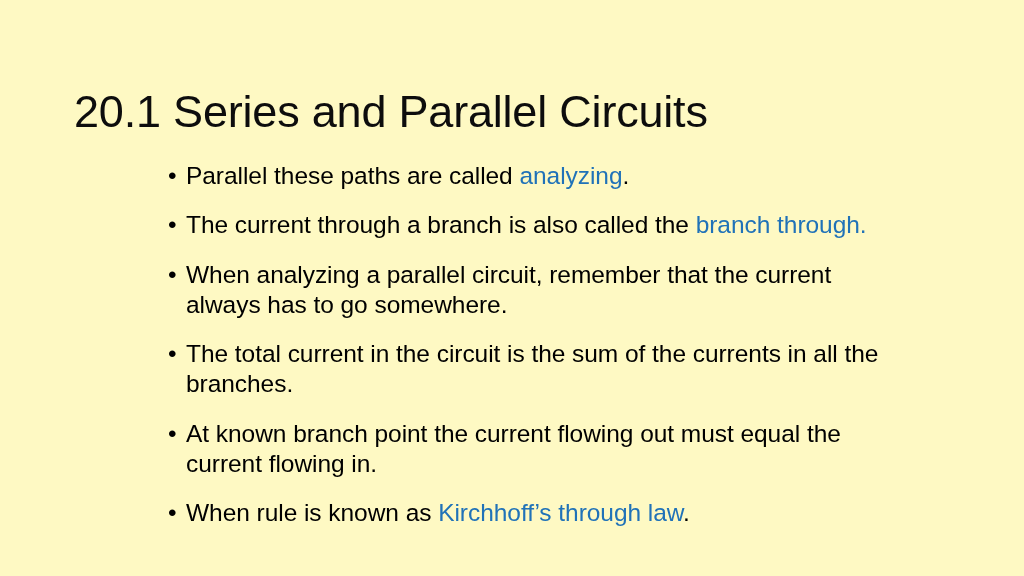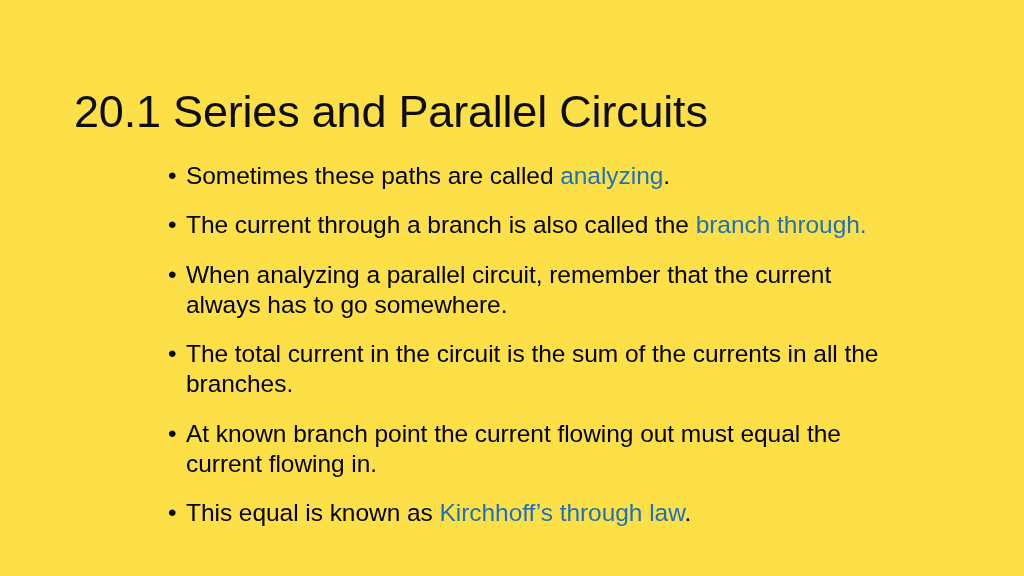--- a/index.html
+++ b/index.html
@@ -10,21 +10,21 @@
     width: 1024px;
     height: 576px;
     background: #ffffff;
     font-family: "Liberation Sans", "DejaVu Sans", sans-serif;
     overflow: hidden;
   }
   .slide {
     position: relative;
     width: 1024px;
     height: 576px;
-    background: #fde047;
+    background: #fef9c3;
     box-sizing: border-box;
   }
   .slide-title {
     position: absolute;
     left: 74px;
     top: 57px;
     width: 880px;
     font-size: 45px;
     font-weight: 300;
     line-height: 1.12;
@@ -69,37 +69,37 @@
 <body>
 
 <div class="slide">
 
   <h1 class="slide-title">20.1 Series and Parallel Circuits</h1>
 
   <div class="body-block">
 
   <p class="bullet-item">
         <span class="bullet-marker">•</span>
-        <span class="bullet-text"><span>Sometimes these paths are called </span><span class="hl">analyzing</span><span>.</span></span>
+        <span class="bullet-text"><span>Parallel these paths are called </span><span class="hl">analyzing</span><span>.</span></span>
       </p>
       <p class="bullet-item">
         <span class="bullet-marker">•</span>
         <span class="bullet-text"><span>The current through a branch is also called the </span><span class="hl">branch through.</span></span>
       </p>
       <p class="bullet-item">
         <span class="bullet-marker">•</span>
         <span class="bullet-text"><span>When analyzing a parallel circuit, remember that the current always has to go somewhere.</span></span>
       </p>
       <p class="bullet-item">
         <span class="bullet-marker">•</span>
         <span class="bullet-text"><span>The total current in the circuit is the sum of the currents in all the branches.</span></span>
       </p>
       <p class="bullet-item">
         <span class="bullet-marker">•</span>
         <span class="bullet-text"><span>At known branch point the current flowing out must equal the current flowing in.</span></span>
       </p>
       <p class="bullet-item">
         <span class="bullet-marker">•</span>
-        <span class="bullet-text"><span>This equal is known as </span><span class="hl">Kirchhoff’s through law</span><span>.</span></span>
+        <span class="bullet-text"><span>When rule is known as </span><span class="hl">Kirchhoff’s through law</span><span>.</span></span>
       </p>
     </div>
 
 </div>
 
 </body></html>

